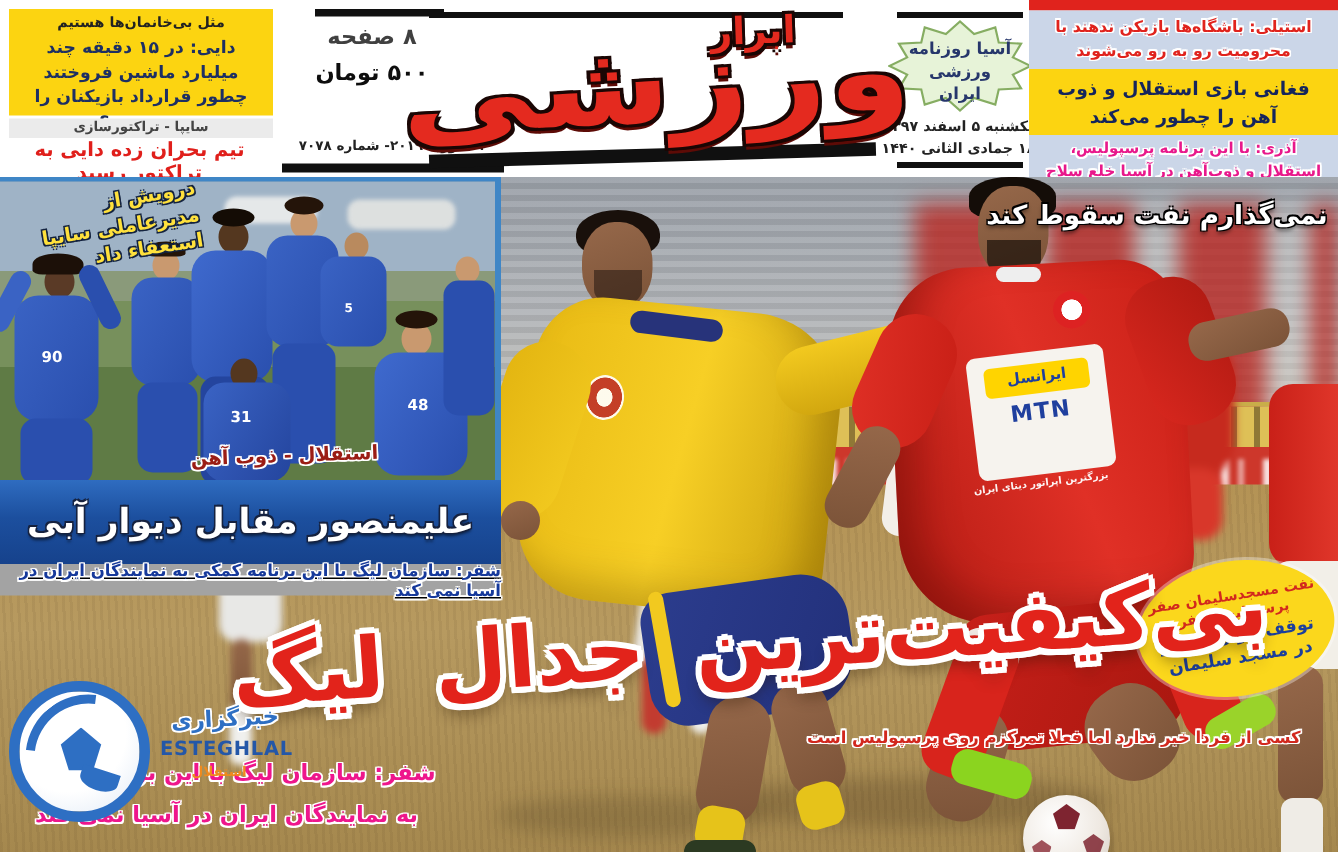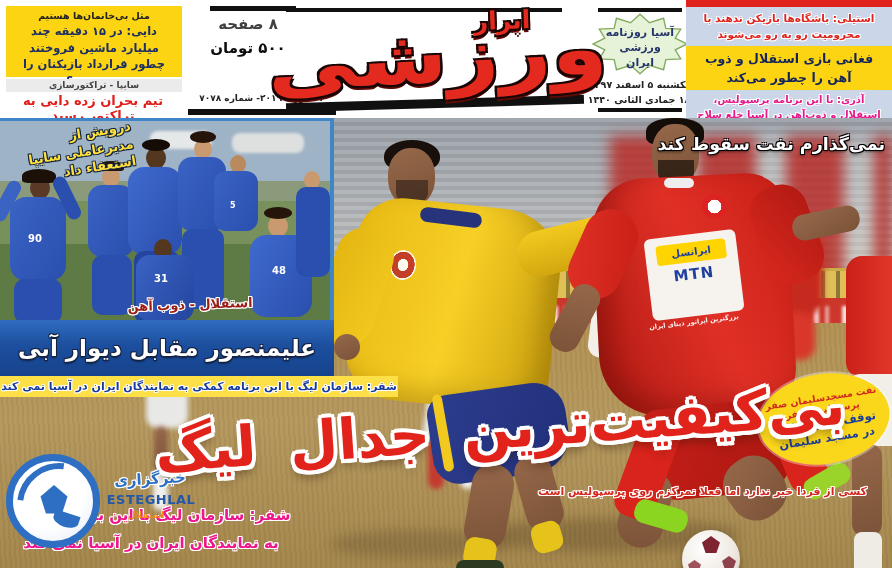--- a/index.html
+++ b/index.html
@@ -215,21 +215,21 @@
         <div>استعفاء داد</div>
       </div>
 
       <div class="abs b ctr ow1" style="left:70px;top:176px;width:240px;font-size:13px;color:#9b1d15;transform:rotate(-2deg);">استقلال - ذوب آهن</div>
     </div>
 
     <div class="abs" style="left:0;top:202px;width:334px;height:56px;background:linear-gradient(180deg,#2f6cc0,#1c4f9e 45%,#16428c);display:flex;align-items:center;justify-content:center;z-index:6;">
       <div class="b ob1" style="font-size:23px;color:#fff;">علیمنصور مقابل دیوار آبی</div>
     </div>
 
-    <div class="abs" style="left:0;top:258px;width:398px;height:21px;background:#fde047;display:flex;align-items:center;justify-content:center;z-index:6;">
+    <div class="abs" style="left:0;top:258px;width:334px;height:21px;background:#a3a3a3;display:flex;align-items:center;justify-content:center;z-index:6;text-decoration:underline;">
       <div class="b ow1" style="font-size:11px;color:#16399b;">شفر: سازمان لیگ با این برنامه کمکی به نمایندگان ایران در آسیا نمی کند</div>
     </div>
 
     <div class="abs b obk" style="left:545px;top:12px;width:340px;text-align:right;font-size:17.5px;color:#fff;line-height:1.6;z-index:5;">
       <div>نمی‌گذارم نفت سقوط کند</div>
     </div>
 
     <div class="abs" style="left:758px;top:256px;width:132px;height:90px;background:#fbd71c;border-radius:50%;transform:rotate(-9deg);display:flex;flex-direction:column;align-items:center;justify-content:center;line-height:1.3;z-index:7;box-shadow:0 0 0 2px rgba(255,255,255,.35);">
       <div class="b" style="font-size:9.5px;color:#d2281e;">نفت مسجدسلیمان صفر</div>
       <div class="b" style="font-size:9.5px;color:#d2281e;">پرسپولیس صفر</div>

